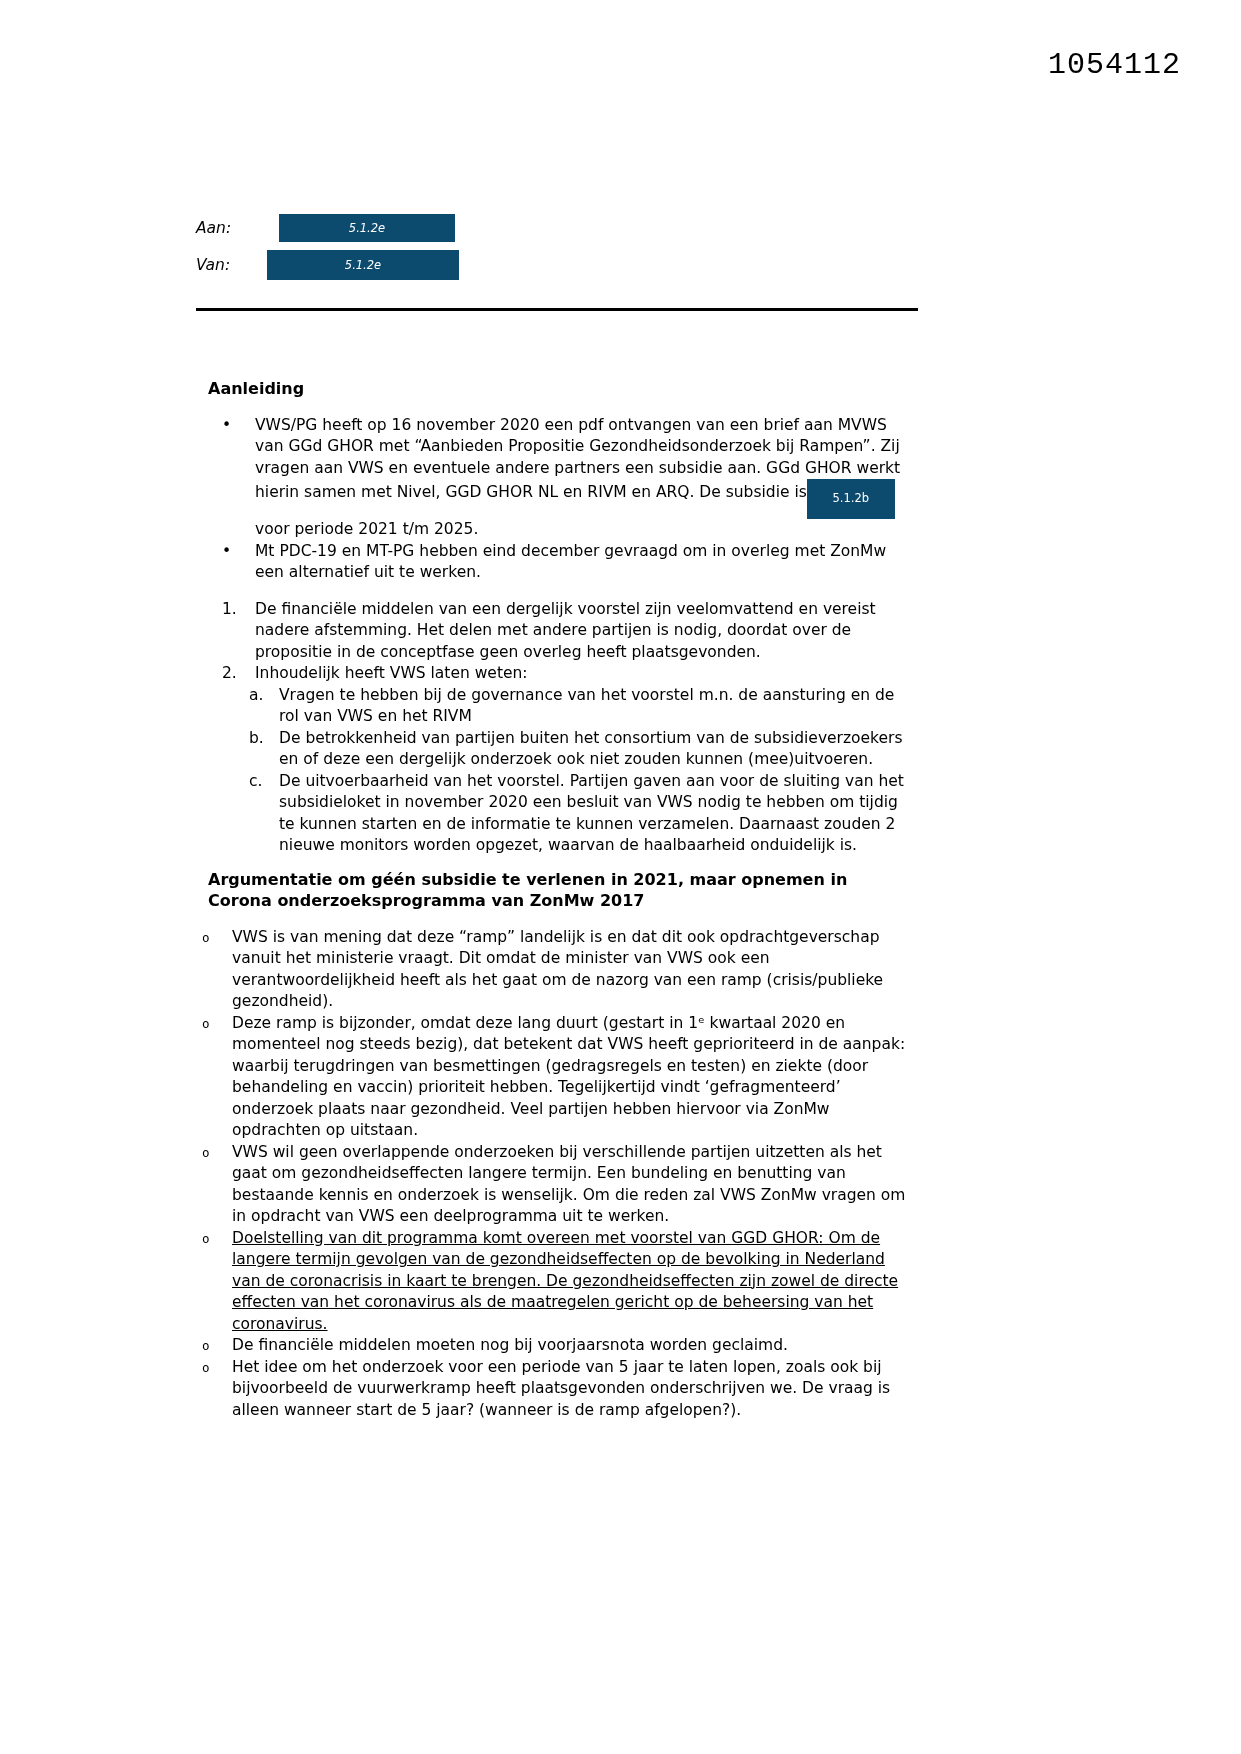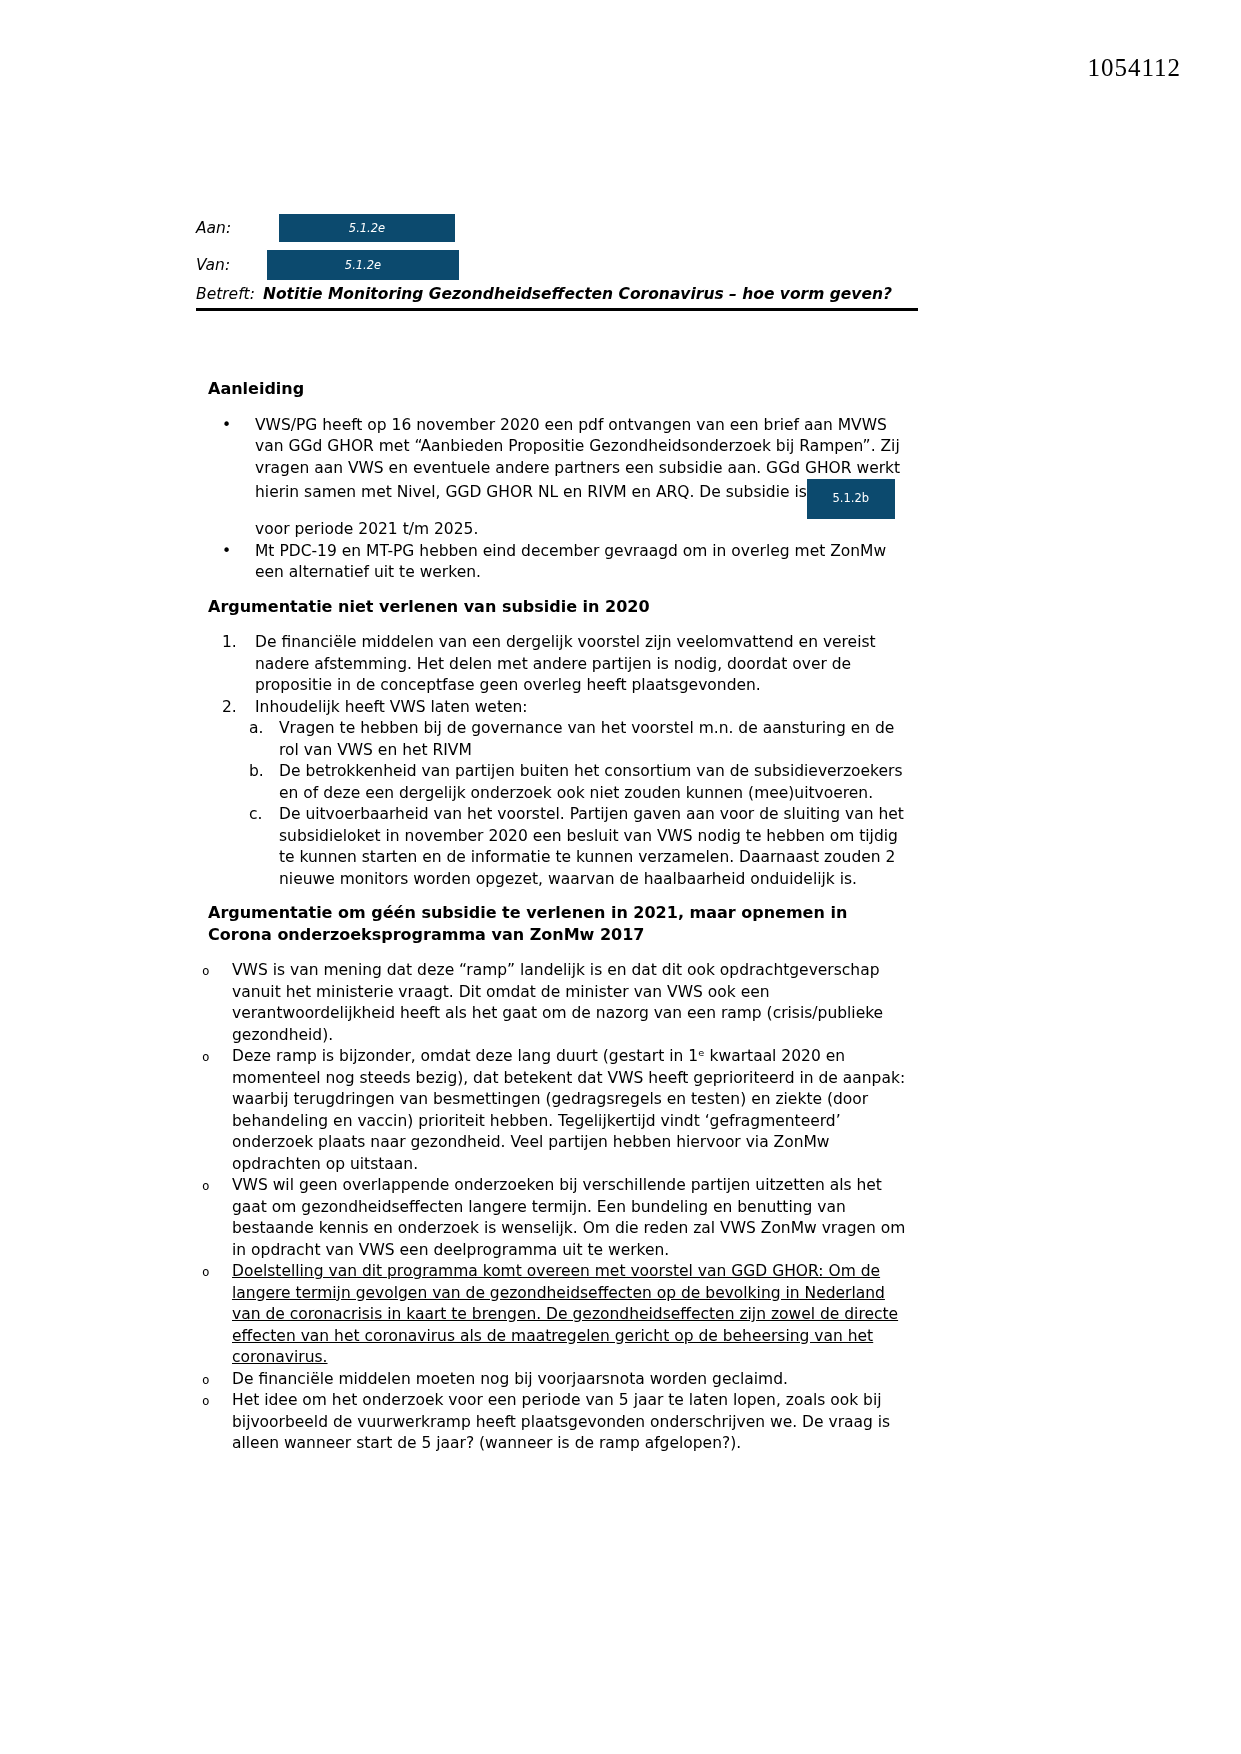--- a/index.html
+++ b/index.html
@@ -11,25 +11,25 @@
     position: relative;
     width: 1241px;
     height: 1754px;
     background: #ffffff;
     font-family: "DejaVu Sans", sans-serif;
     color: #000000;
     overflow: hidden;
   }
   .doc-number {
     position: absolute;
-    top: 54px;
+    top: 48px;
     right: 60px;
-    font-size: 25px;
+    font-size: 30px;
     letter-spacing: 1px;
-    font-family: Liberation Serif, serif;
+    font-family: Liberation Mono, monospace;
   }
   
   .hrow {
     position: absolute;
     left: 196px;
     display: flex;
     align-items: center;
     font-size: 15.5px;
     font-style: italic;
   }
@@ -111,43 +111,38 @@
   <div class="hrow hrow-aan">
     <span class="hlabel hlabel-aan">Aan:</span>
     <span class="redaction redaction-aan">5.1.2e</span>
   </div>
 
   <div class="hrow hrow-van">
     <span class="hlabel hlabel-van">Van:</span>
     <span class="redaction redaction-van">5.1.2e</span>
   </div>
 
-  <div class="hrow hrow-betreft">
-    <span class="hlabel hlabel-betreft">Betreft:</span>
-    <span class="betreft-title">Notitie Monitoring Gezondheidseffecten Coronavirus – hoe vorm geven?</span>
-  </div>
 
   <div class="rule"></div>
 
   <div class="body">
 
     <h2 class="h2-aanleiding">Aanleiding</h2>
 
     <div class="list bullet-list">
       <div class="li">
         <span class="marker">•</span>
         <span class="litext"><span>VWS/PG heeft op 16 november 2020 een pdf ontvangen van een brief aan MVWS van GGd GHOR met “Aanbieden Propositie Gezondheidsonderzoek bij Rampen”. Zij vragen aan VWS en eventuele andere partners een subsidie aan. GGd GHOR werkt hierin samen met Nivel, GGD GHOR NL en RIVM en ARQ. De subsidie is</span><span class="redaction redaction-inline">5.1.2b</span><span>voor periode 2021 t/m 2025.</span></span>
       </div>
       <div class="li">
         <span class="marker">•</span>
         <span class="litext">Mt PDC-19 en MT-PG hebben eind december gevraagd om in overleg met ZonMw een alternatief uit te werken.</span>
       </div>
     </div>
 
-    <h2 class="h2-arg2020">Argumentatie niet verlenen van subsidie in 2020</h2>
 
     <div class="list num-list">
       <div class="li">
         <span class="marker">1.</span>
         <span class="litext">De financiële middelen van een dergelijk voorstel zijn veelomvattend en vereist nadere afstemming. Het delen met andere partijen is nodig, doordat over de propositie in de conceptfase geen overleg heeft plaatsgevonden.</span>
       </div>
       <div class="li">
         <span class="marker">2.</span>
         <span class="litext">Inhoudelijk heeft VWS laten weten:</span>
       </div>

